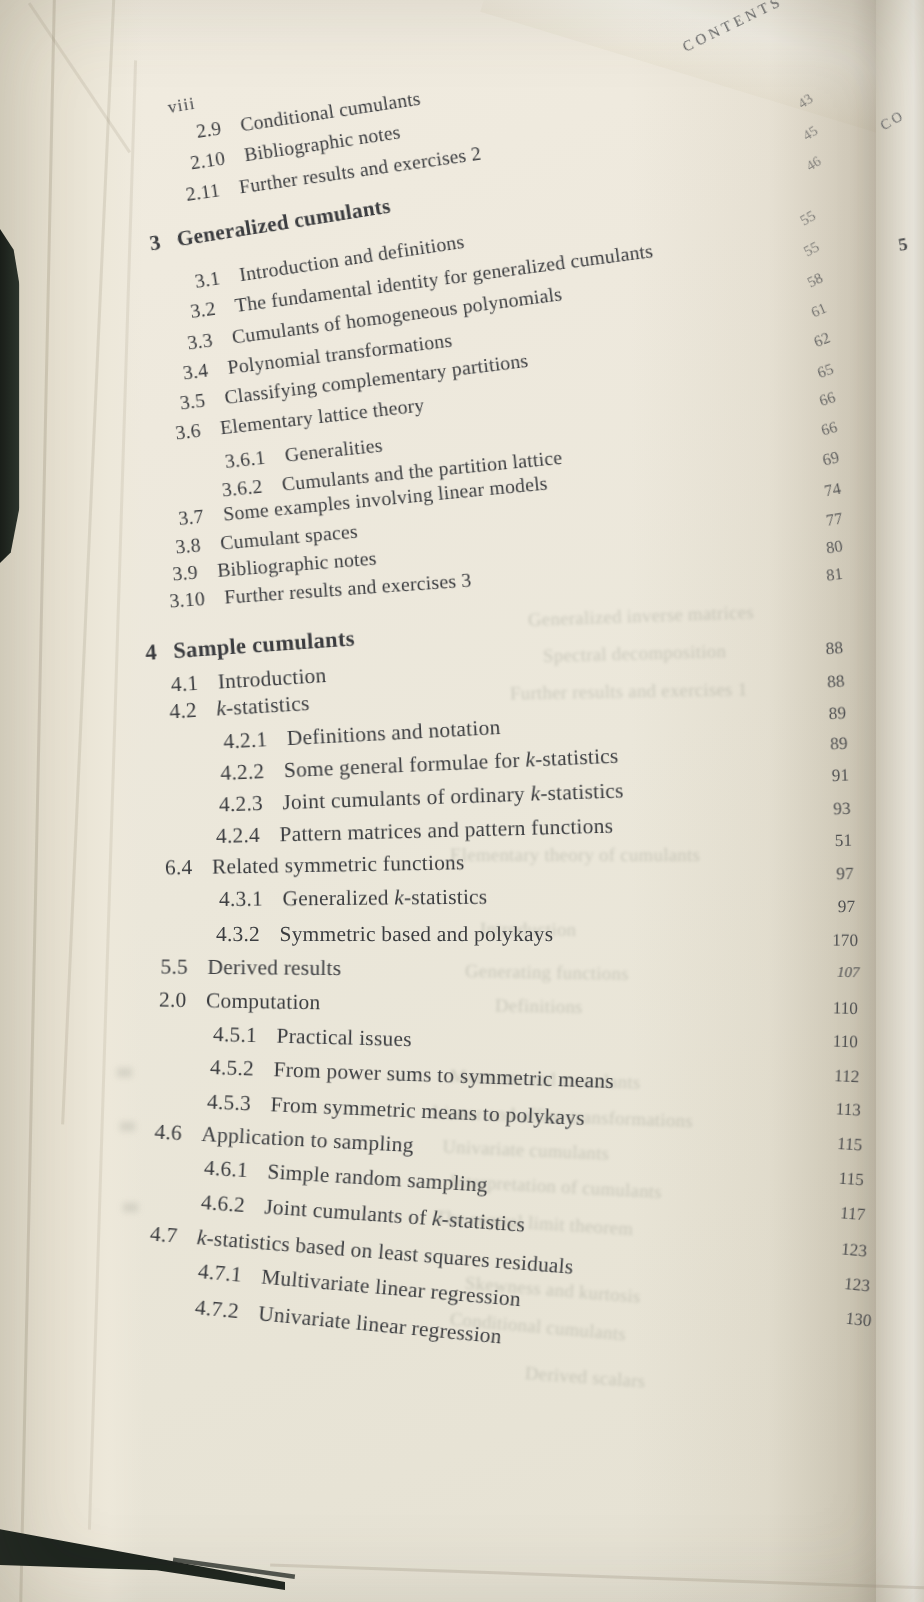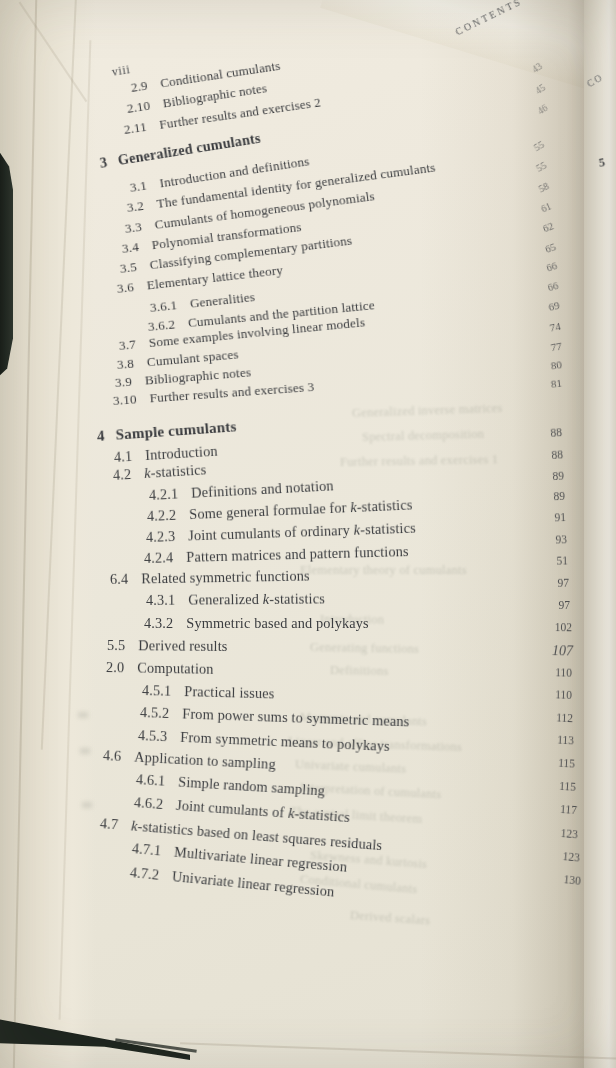--- a/index.html
+++ b/index.html
@@ -128,23 +128,23 @@
       <span class="pnum" style="left: 538px; top: 512px; transform: rotate(-2deg); font-size: 11.5px; opacity: 0.85;">91</span>
       <div class="row" style="left: 146px; top: 529px; transform: rotate(-2deg); font-size: 14.3px;"><span class="num">4.2.3</span><span class="title">Joint cumulants of ordinary <i>k</i>-statistics</span></div>
       <span class="pnum" style="left: 539px; top: 534px; transform: rotate(-1.5deg); font-size: 11.5px; opacity: 0.85;">93</span>
       <div class="row" style="left: 144px; top: 550px; transform: rotate(-1.5deg); font-size: 14.3px;"><span class="num">4.2.4</span><span class="title">Pattern matrices and pattern functions</span></div>
       <span class="pnum" style="left: 540px; top: 555px; transform: rotate(-1deg); font-size: 11.5px; opacity: 0.85;">51</span>
       <div class="row" style="left: 110px; top: 571px; transform: rotate(-1deg); font-size: 14.3px;"><span class="num">6.4</span><span class="title">Related symmetric functions</span></div>
       <span class="pnum" style="left: 541px; top: 577px; transform: rotate(-0.5deg); font-size: 11.5px; opacity: 0.85;">97</span>
       <div class="row" style="left: 146px; top: 592px; transform: rotate(-0.5deg); font-size: 14.3px;"><span class="num">4.3.1</span><span class="title">Generalized <i>k</i>-statistics</span></div>
       <span class="pnum" style="left: 542px; top: 599px; transform: rotate(0deg); font-size: 11.5px; opacity: 0.85;">97</span>
       <div class="row" style="left: 144px; top: 615px; transform: rotate(0deg); font-size: 14.3px;"><span class="num">4.3.2</span><span class="title">Symmetric based and polykays</span></div>
-      <span class="pnum" style="left: 544px; top: 621px; transform: rotate(0.5deg); font-size: 11.5px; opacity: 0.85;">102</span>
+      <span class="pnum" style="left: 544px; top: 621px; transform: rotate(0.5deg); font-size: 11.5px; opacity: 0.85;">170</span>
       <div class="row" style="left: 107px; top: 637px; transform: rotate(0.5deg); font-size: 14.3px;"><span class="num">5.5</span><span class="title">Derived results</span></div>
-      <span class="pnum" style="left: 545px; top: 643px; transform: rotate(1deg); font-size: 14px; opacity: 0.85; font-style: italic;">107</span>
+      <span class="pnum" style="left: 545px; top: 643px; transform: rotate(1deg); font-size: 10px; opacity: 0.85; font-style: italic;">107</span>
       <div class="row" style="left: 106px; top: 659px; transform: rotate(1deg); font-size: 14.3px;"><span class="num">2.0</span><span class="title">Computation</span></div>
       <span class="pnum" style="left: 544px; top: 666px; transform: rotate(1.5deg); font-size: 11.5px; opacity: 0.85;">110</span>
       <div class="row" style="left: 142px; top: 682px; transform: rotate(1.5deg); font-size: 14.3px;"><span class="num">4.5.1</span><span class="title">Practical issues</span></div>
       <span class="pnum" style="left: 544px; top: 688px; transform: rotate(2deg); font-size: 11.5px; opacity: 0.85;">110</span>
       <div class="row" style="left: 140px; top: 704px; transform: rotate(2deg); font-size: 14.3px;"><span class="num">4.5.2</span><span class="title">From power sums to symmetric means</span></div>
       <span class="pnum" style="left: 545px; top: 711px; transform: rotate(2.5deg); font-size: 11.5px; opacity: 0.85;">112</span>
       <div class="row" style="left: 138px; top: 727px; transform: rotate(2.5deg); font-size: 14.3px;"><span class="num">4.5.3</span><span class="title">From symmetric means to polykays</span></div>
       <span class="pnum" style="left: 546px; top: 733px; transform: rotate(3deg); font-size: 11.5px; opacity: 0.85;">113</span>
       <div class="row" style="left: 103px; top: 747px; transform: rotate(3deg); font-size: 14.3px;"><span class="num">4.6</span><span class="title">Application to sampling</span></div>
       <span class="pnum" style="left: 547px; top: 756px; transform: rotate(3.5deg); font-size: 11.5px; opacity: 0.85;">115</span>

